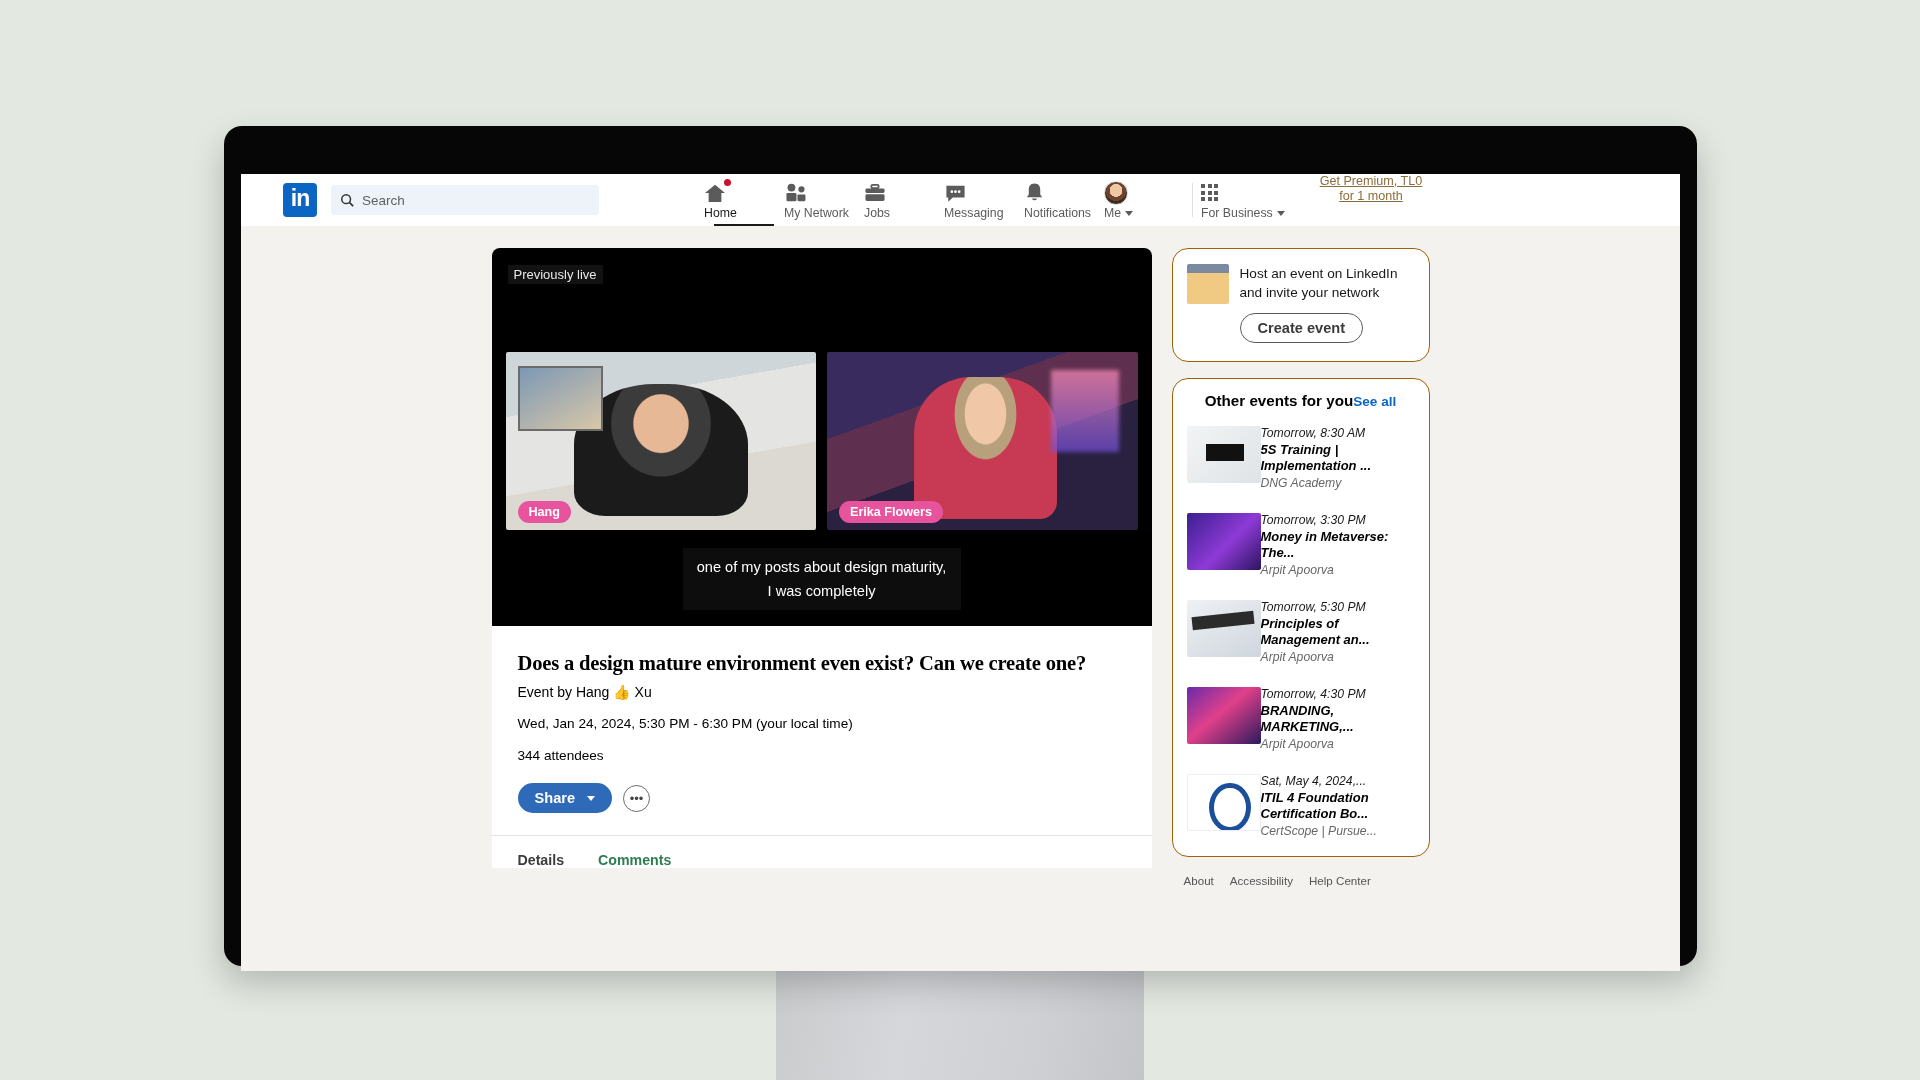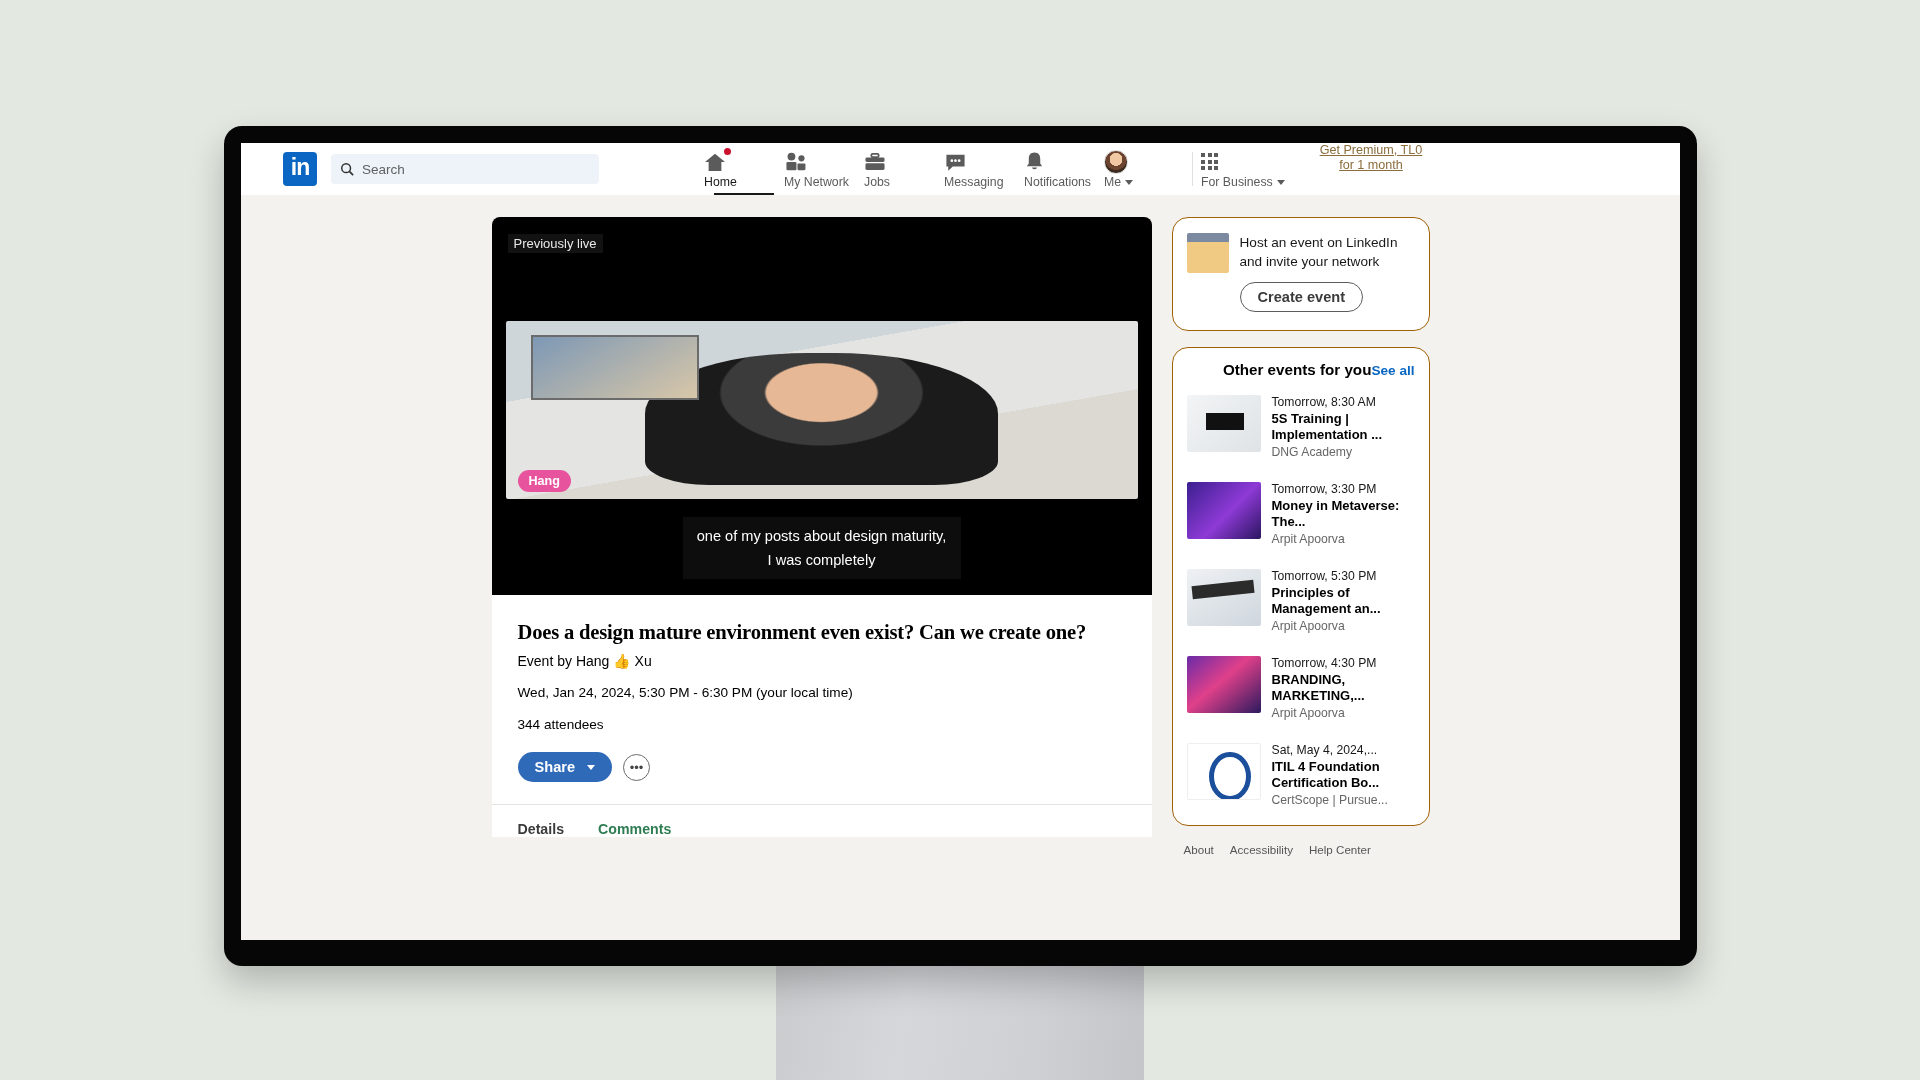--- a/index.html
+++ b/index.html
@@ -17,20 +17,21 @@
     background: #060606;
     border-radius: 18px;
     box-shadow: 0 16px 34px rgba(0,0,0,.22);
     padding: 17px 17px 26px 17px;
   }
   .screen {
     width: 100%; height: 100%;
     background: #f4f2ef;
     overflow: hidden;
     position: relative;
+    margin-top: 31px;
   }
   .stand-neck {
     position: absolute; left: 776px; top: 966px;
     width: 368px; height: 114px;
     background: linear-gradient(100deg,#c9cbcd 0%, #d6d7da 35%, #cfd0d3 70%, #c3c5c8 100%);
   }
 
   
   .ln-nav {
     height: 52px; background: #fff; display: flex; align-items: center;
@@ -164,24 +165,24 @@
   .cal-ico .body { position: absolute; left:0; top:9px; width:100%; height:31px; background:#f0c982; border-radius:0 0 2px 2px;
       background-image: linear-gradient(#f0c982 0 0), repeating-linear-gradient(90deg,#fff 0 1.6px, transparent 1.6px 7px),
                         repeating-linear-gradient(0deg,#fff 0 1.6px, transparent 1.6px 7px); }
   .host-text { font-size: 13.6px; line-height: 19px; color: #191919; }
   .btn-create {
     margin-top: 11px; background: #fff; border: 1px solid #5c5c5c; border-radius: 16px;
     padding: 6px 17px; font-size: 14.6px; font-weight: bold; color: #3b3b3b; cursor: pointer;
     font-family: "Liberation Sans", sans-serif;
   }
   .events-card { margin-top: 16px; padding: 13px 0 6px 0; }
-  .events-head { display: flex; align-items: baseline; justify-content: flex-end; padding: 0 14px 6px 14px; }
+  .events-head { display: flex; align-items: baseline; justify-content: center; padding: 0 14px 6px 14px; }
   .events-head h3 { font-size: 15.2px; color: #000; }
   .see-all { font-size: 13.6px; color: #0a66c2; font-weight: bold; cursor: pointer; }
-  .ev-row { display: flex; gap: 11px; padding: 11px 14px; cursor: pointer; }
+  .ev-row { display: flex; padding: 11px 14px; cursor: pointer; font-style: italic; }
   .ev-thumb { width: 74px; height: 57px; flex: none; border-radius: 2px; overflow: hidden; }
   .ev-meta { min-width: 0; }
   .ev-when { font-size: 12.2px; color: #191919; line-height: 15px; }
   .ev-title { font-size: 13px; font-weight: bold; color: #000; line-height: 16px; margin-top: 1px; }
   .ev-org { font-size: 12.2px; color: #666; line-height: 16px; margin-top: 1px; }
 
   .t1 { background: linear-gradient(135deg,#f2f4f5,#dfe3e6); position: relative; }
   .t1::after { content:""; position:absolute; left:26%; top:32%; width:52%; height:30%; background:#111; }
   .t2 { background: linear-gradient(135deg,#3b1f8f,#8e3ad6 55%, #2b1560); }
   .t3 { background: linear-gradient(150deg,#eef1f4,#cfd6dd); position: relative; }
@@ -306,20 +307,23 @@
       <div class="page">
 
         <div class="col-main">
 
           <div class="video-card">
             <div class="prev-live">Previously live</div>
             <div class="tiles">
               <div class="tile tile-a">
                 <span class="name-tag">Hang</span>
               </div>
+              <div class="tile tile-b">
+                <span class="name-tag">Erika Flowers</span>
+              </div>
             </div>
             <div class="caption">one of my posts about design maturity, I was completely</div>
           </div>
 
           <div class="event-card">
             <h1 class="event-title">Does a design mature environment even exist? Can we create one?</h1>
             <div class="event-by">
               <span>Event by </span><span class="host">Hang 👍 Xu</span>
             </div>
             <div class="event-time">Wed, Jan 24, 2024, 5:30 PM - 6:30 PM (your local time)</div>

